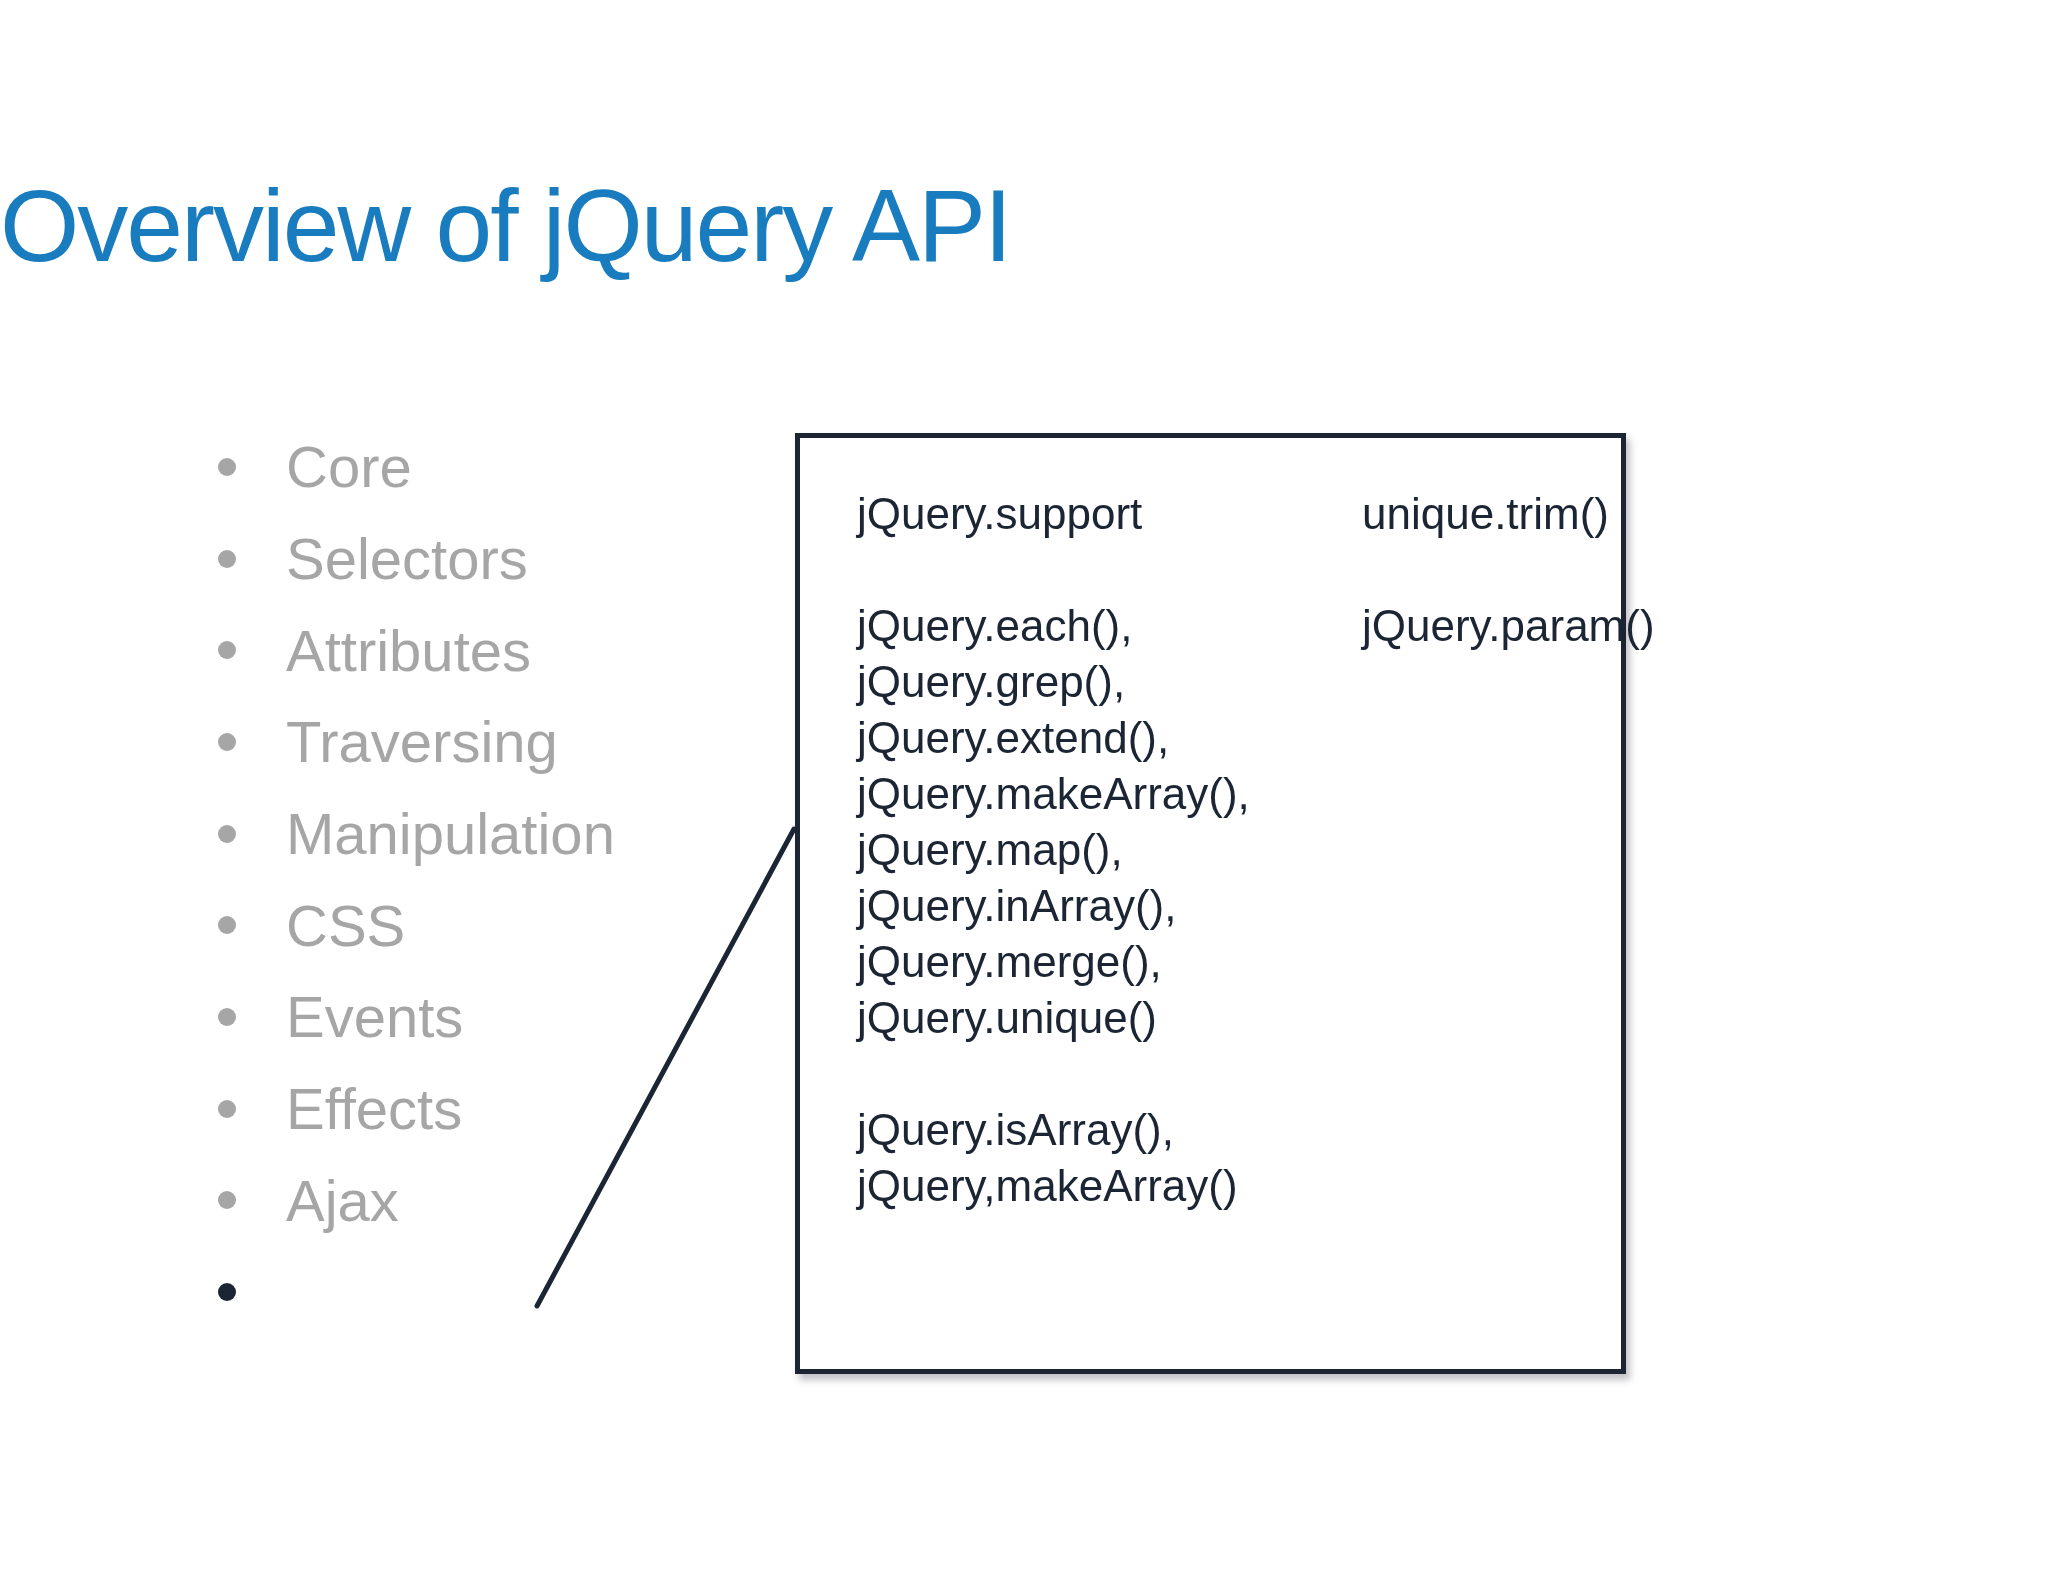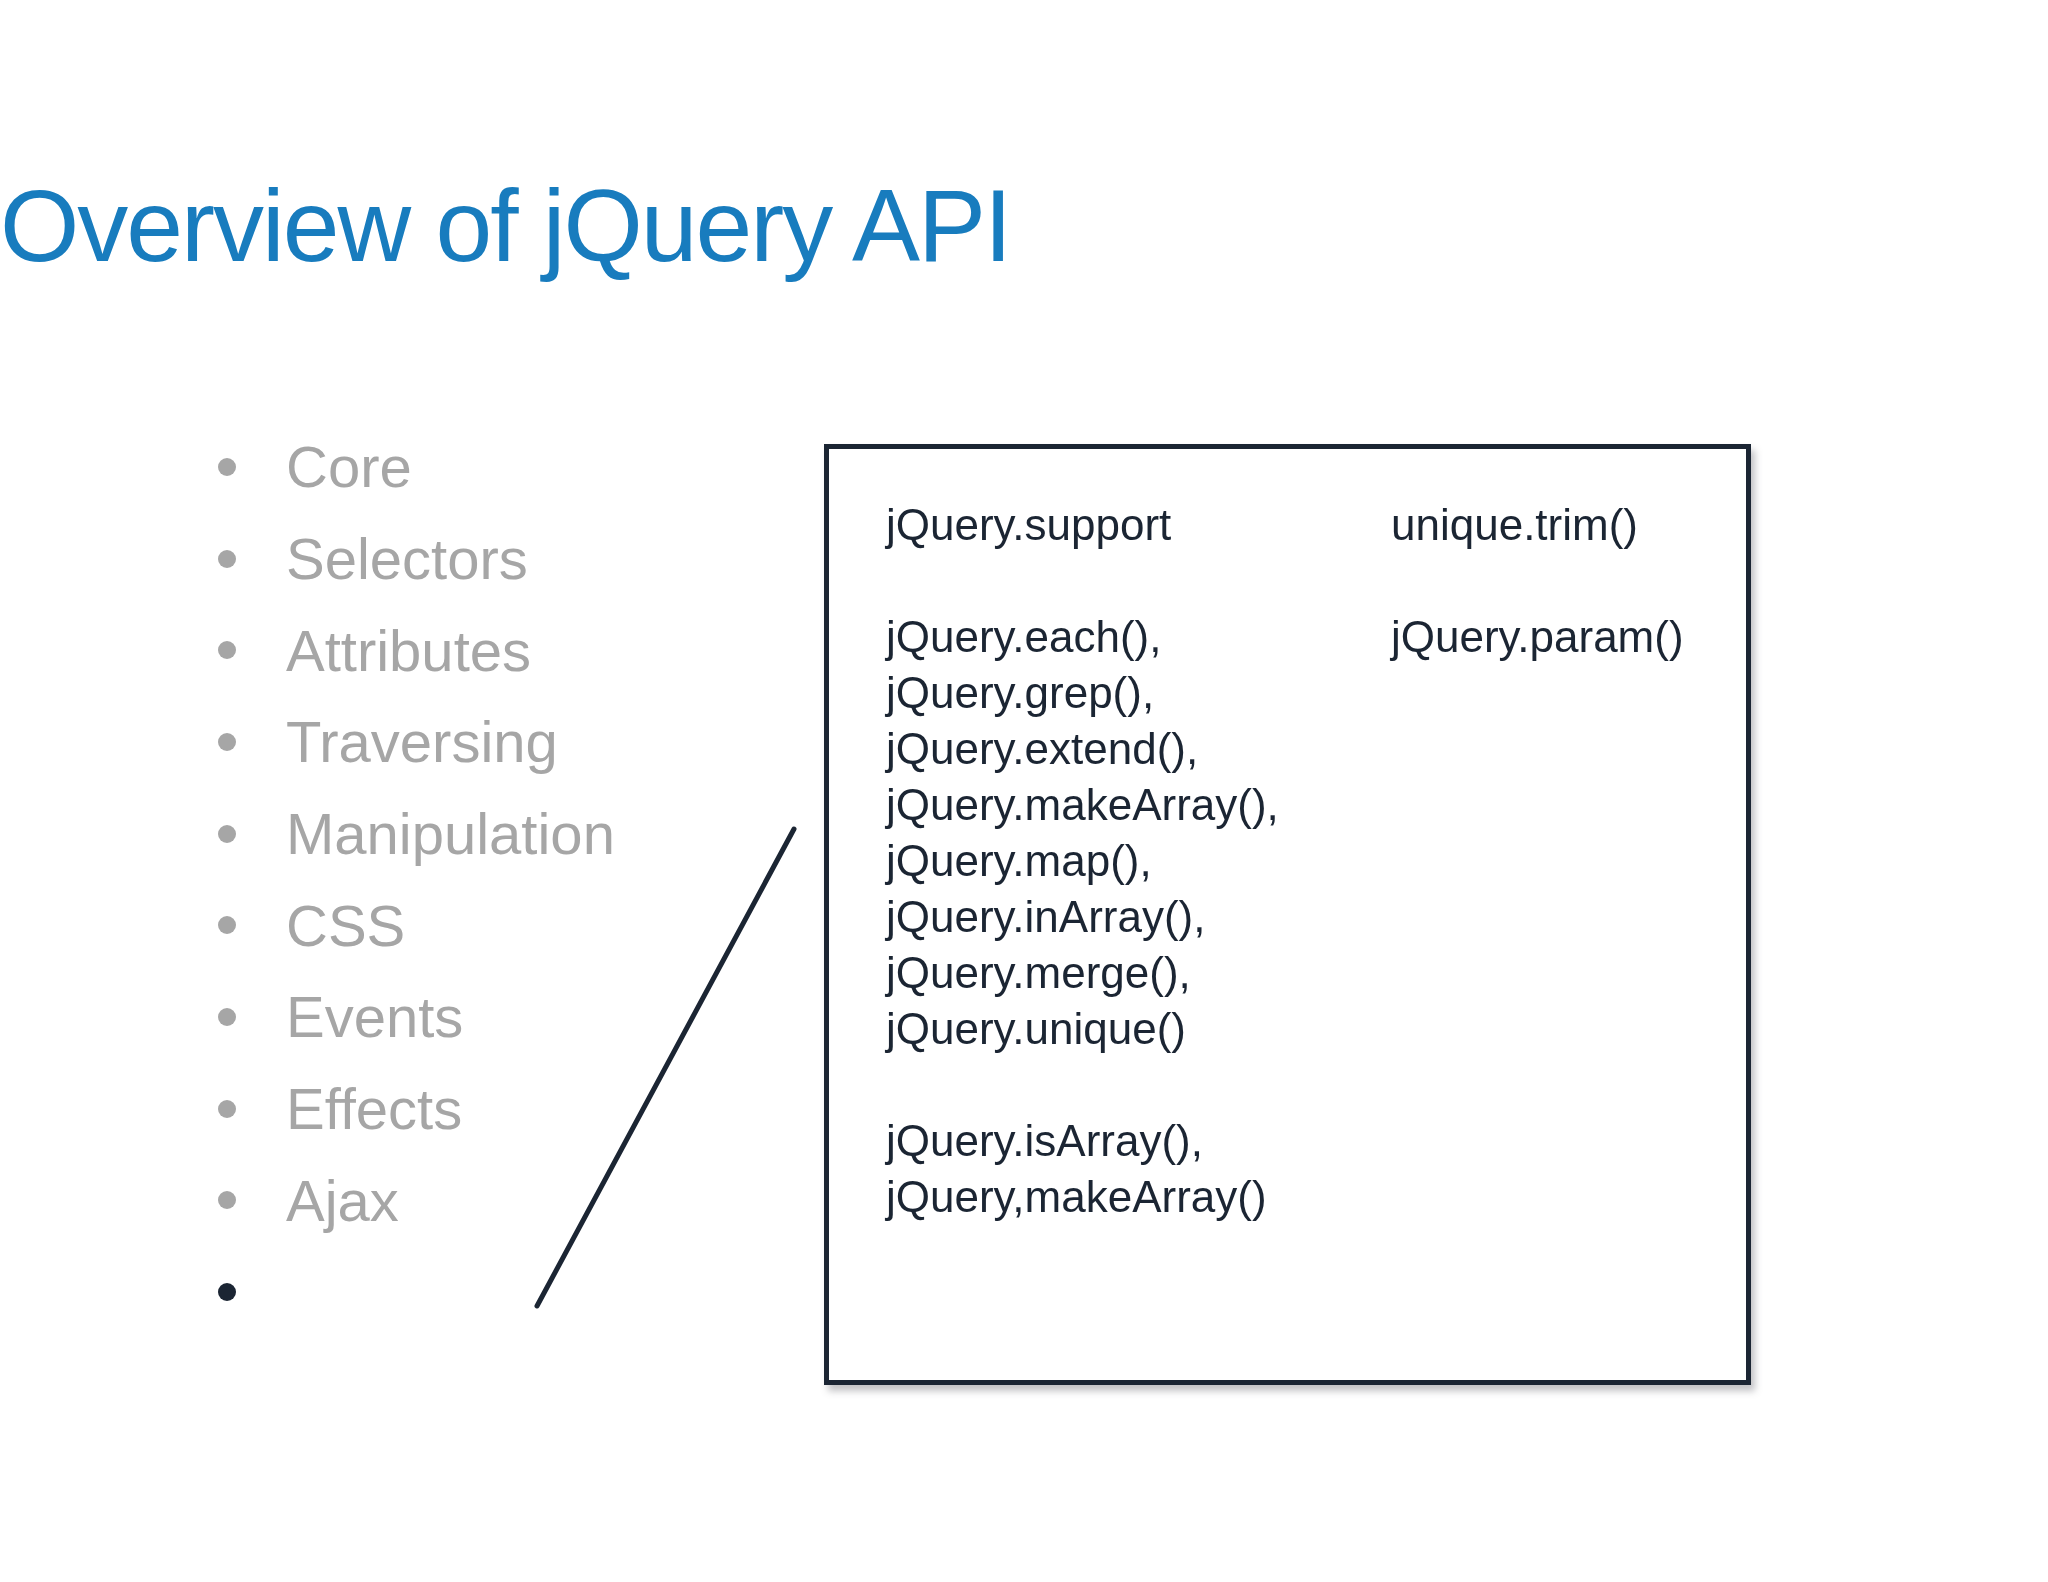--- a/index.html
+++ b/index.html
@@ -53,26 +53,25 @@
   .bullet-item.active{color:var(--navy);}
   .bullet-item.active .bullet-dot{background:var(--navy);}
   .connector{
     position:absolute;
     left:0;top:0;
     width:2048px;height:1582px;
     pointer-events:none;
   }
   .callout{
     position:absolute;
-    left:795px;top:444px;
-    width:927px;height:941px;
+    left:795px;top:433px;
+    width:831px;height:941px;
     border:5px solid var(--navy);
     background:var(--bg);
     box-shadow:4px 6px 7px rgba(80,80,90,0.35);
-    margin-left:29px;
   }
   .code-col{
     position:absolute;
     top:48px;
     font-size:44px;
     color:var(--navy);
   }
   .col-left{left:57px;}
   .col-right{left:562px;}
   .code-line{

